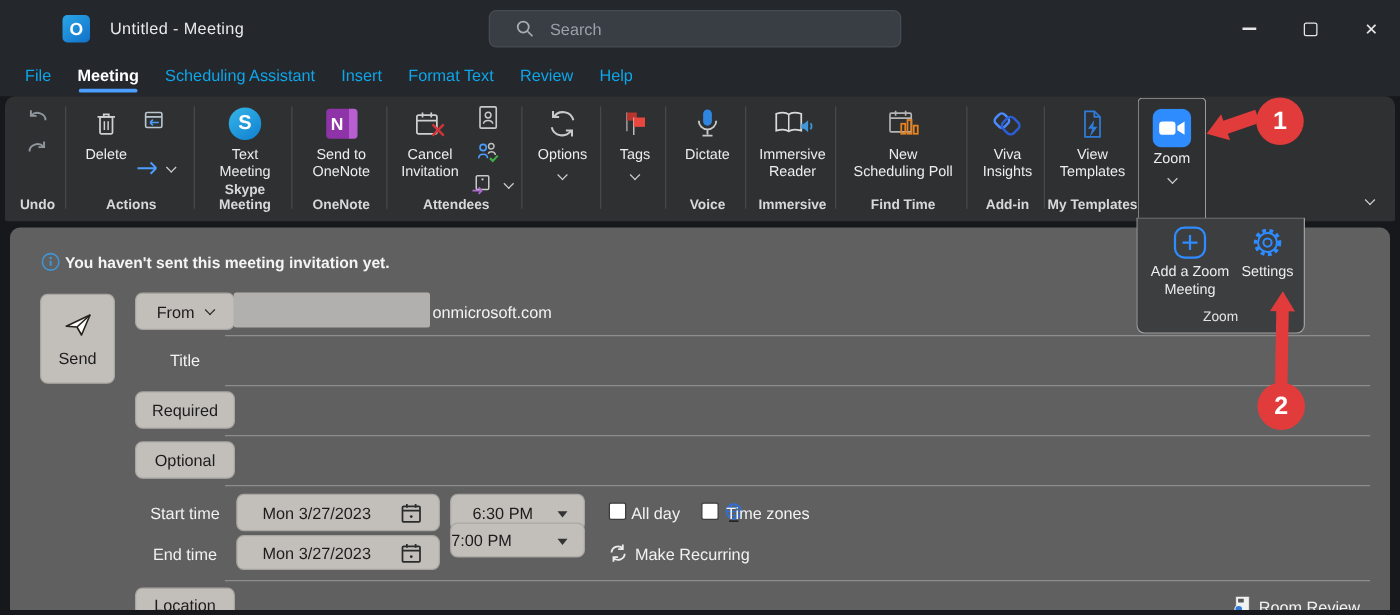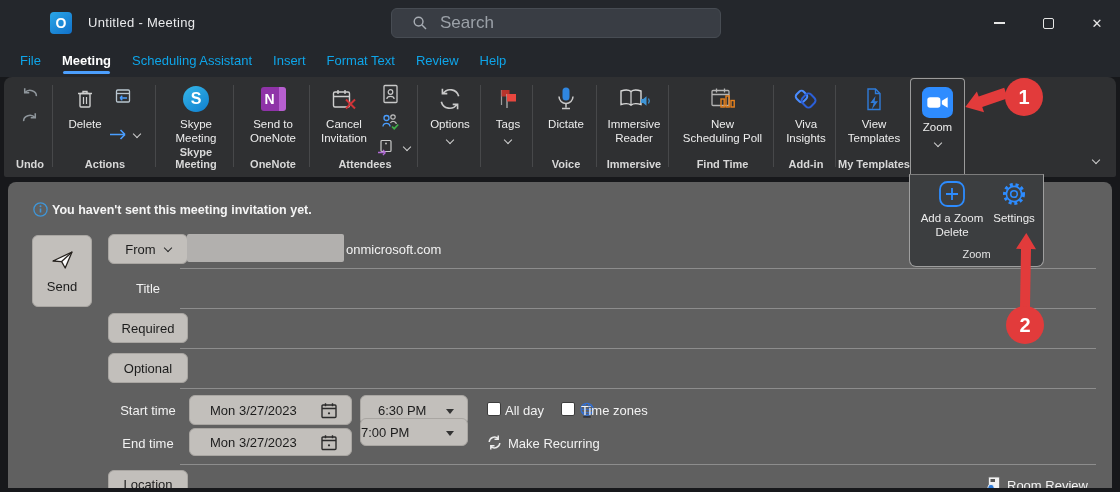--- a/index.html
+++ b/index.html
@@ -9,21 +9,21 @@
 
   
   .topbar { position:absolute; left:0; top:0; width:1120px; height:77px; background:#24272c; }
   .ol-tile { position:absolute; left:50px; top:12px; width:22px; height:22px; border-radius:4px;
              background:linear-gradient(140deg,#2aa7e8,#1170c9); color:#fff; font-weight:bold;
              font-size:14px; display:flex; align-items:center; justify-content:center; }
   .win-title { position:absolute; left:88px; top:15px; font-size:13px; color:#e9eaec; letter-spacing:.3px; }
   .searchbox { position:absolute; left:391px; top:8px; width:330px; height:30px; background:#393d44;
                border:1px solid #474c53; border-radius:6px; display:flex; align-items:center;
                gap:12px; padding-left:20px; }
-  .searchbox span { font-size:17px; color:#9ba1a8; }
+  .searchbox span { font-size:13px; color:#9ba1a8; }
   .wctl { position:absolute; top:11px; width:24px; height:24px; display:flex; align-items:center;
           justify-content:center; color:#e6e6e6; font-size:13px; }
   .minline { width:11px; height:1.4px; background:#e6e6e6; }
   .maxbox { width:11px; height:11px; border:1.3px solid #e6e6e6; border-radius:2px; }
 
   .menubar { position:absolute; left:0; top:46px; height:30px; display:flex; align-items:center;
              gap:21px; padding-left:20px; }
   .menu-item { font-size:13px; color:#0ea5e9; position:relative; height:30px; line-height:29px; cursor:default; }
   .menu-item.active { font-weight:bold; color:#fff; }
   .menu-item.active::after { content:""; position:absolute; left:1px; right:1px; bottom:2px; height:3px;
@@ -154,21 +154,21 @@
     <span class="chev" style="position:absolute;left:79px;top:54px;color:#cfcfcf"></span>
     <div class="rcaption">Actions</div>
   </div>
   <div class="vsep" style="left:151px"></div>
 
   <div class="rgroup" style="left:154px;width:76px">
     <div class="rbtn" style="left:0;width:76px">
       <div class="ricon">
           <div class="skype-c">S</div>
         </div>
-      <div class="rlabel">Skype
+      <div class="rlabel">Text
 Meeting</div>
     </div>
     <div class="rcaption">Skype Meeting</div>
   </div>
   <div class="vsep" style="left:229px"></div>
 
   <div class="rgroup" style="left:232px;width:74px">
     <div class="rbtn" style="left:0;width:74px">
       <div class="ricon">
           <div class="on-tile">N</div>
@@ -436,21 +436,21 @@
   <div class="ftext" style="left:999px;top:296px">Room Review</div>
 </div>
 
 <div class="zpanel">
   <div class="zitem" style="left:4px;width:76px">
     <svg width="28" height="28" viewBox="0 0 28 28">
       <rect x="2" y="2" width="24" height="24" rx="7.5" fill="none" stroke="#2d8cff" stroke-width="1.8"></rect>
       <path d="M14 8v12M8 14h12" stroke="#2d8cff" stroke-width="1.8"></path>
     </svg>
     <div class="rlabel">Add a Zoom
-Delete</div>
+Meeting</div>
   </div>
   <div class="zitem" style="left:80px;width:48px">
     <svg width="28" height="28" viewBox="0 0 28 28">
       <circle cx="14" cy="14" r="9.5" fill="none" stroke="#2d8cff" stroke-width="3" stroke-dasharray="3 2.75"></circle>
       <circle cx="14" cy="14" r="7.6" fill="none" stroke="#2d8cff" stroke-width="1.6"></circle>
       <circle cx="14" cy="14" r="3.3" fill="none" stroke="#2d8cff" stroke-width="1.6"></circle>
     </svg>
     <div class="rlabel">Settings</div>
   </div>
   <div class="zcaption">Zoom</div>

